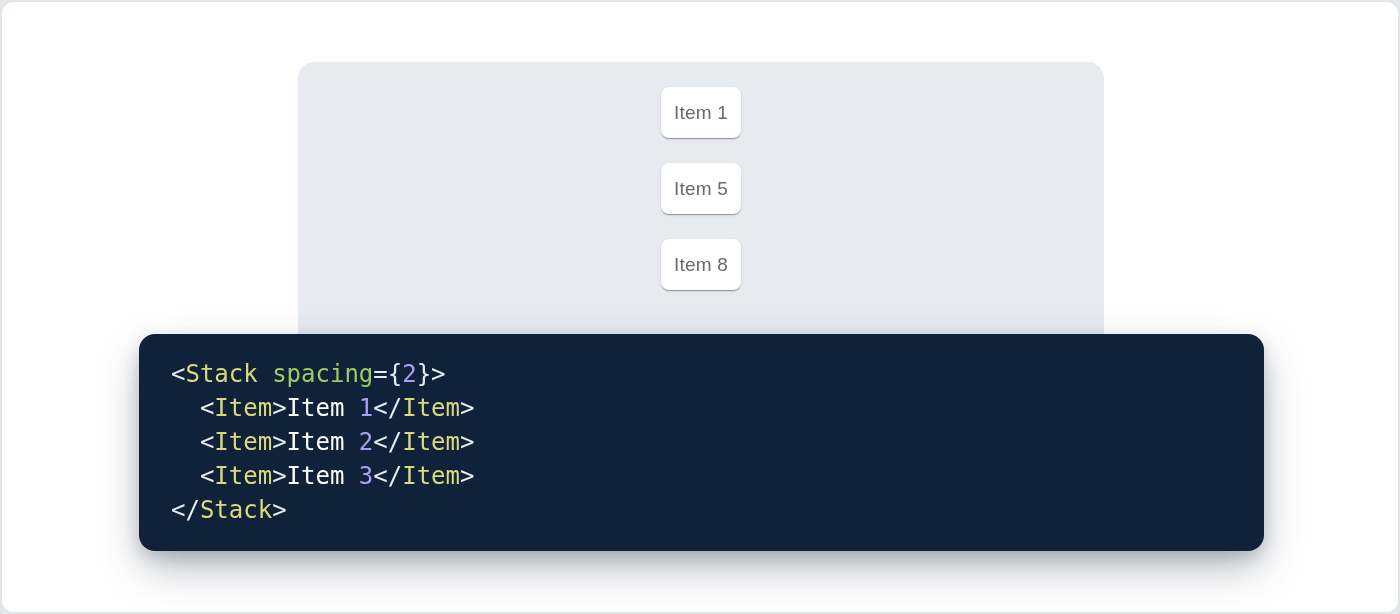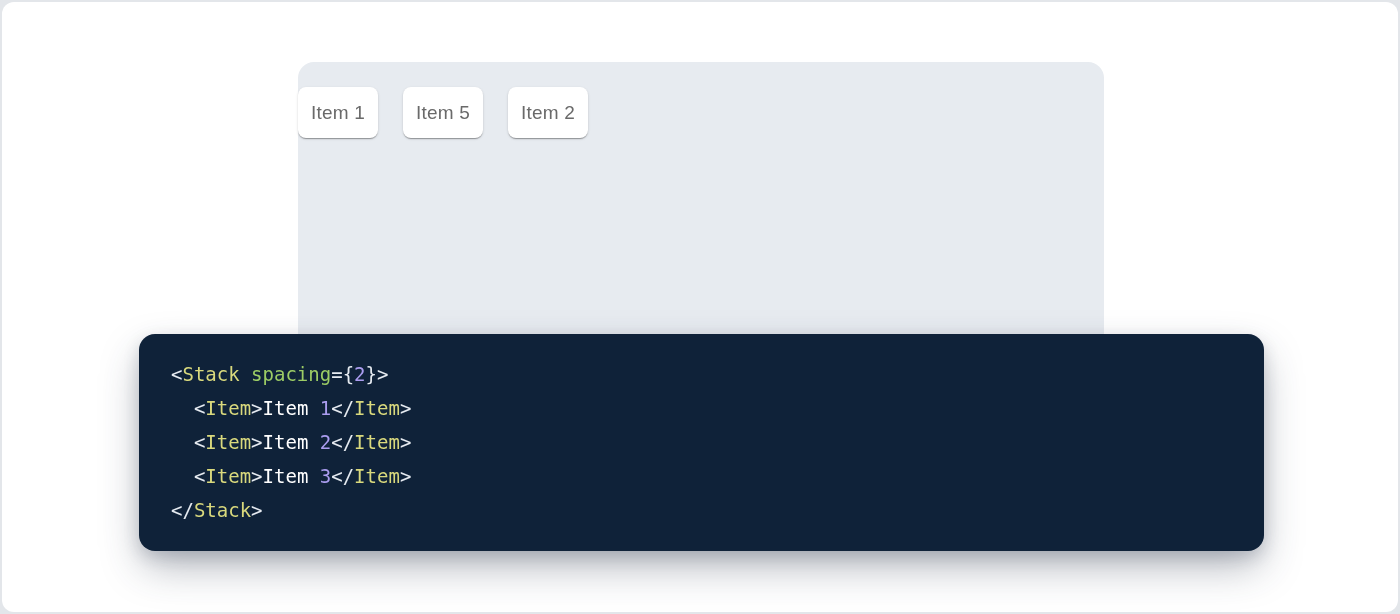--- a/index.html
+++ b/index.html
@@ -20,21 +20,21 @@
   .demo-panel {
     position: absolute;
     left: 296px; top: 60px;
     width: 806px; height: 356px;
     background: var(--demo-panel-bg, #e7ebf0);
     border-radius: 16px;
     z-index: 1;
   }
   .stack {
     display: flex;
-    flex-direction: row;
+    flex-direction: column;
     align-items: center;
     padding-top: 25px;
     gap: 25px;
   }
   .item {
     height: 51px;
     min-width: 56px;
     padding: 0 12px;
     display: flex;
     align-items: center;
@@ -54,39 +54,39 @@
     width: 1125px; height: 217px;
     box-sizing: border-box;
     margin: 0;
     background: var(--code-bg, #0f2239);
     border-radius: 16px;
     z-index: 2;
     padding: 23px 24px 16px 32px;
     box-shadow: 0 18px 42px -4px rgba(45,55,75,0.38),
                 0 6px 16px rgba(45,55,75,0.18);
     font-family: "DejaVu Sans Mono", "Liberation Mono", monospace;
-    font-size: 19px;
+    font-size: 24px;
     line-height: 34px;
     overflow: hidden;
   }
   .code-line { white-space: pre; }
   .tok-punct { color: var(--token-punctuation, #e6ebf1); }
   .tok-tag   { color: var(--token-tag, #d9d97d); }
   .tok-attr  { color: var(--token-attr-name, #9ccc65); }
   .tok-num   { color: var(--token-number, #ab9df0); }
   .tok-plain { color: var(--token-plain, #ffffff); }
 </style>
 </head>
 <body>
 
 <div class="page">
 
   <div class="demo-panel">
     <div class="stack">
       <div class="item">Item 1</div>
       <div class="item">Item 5</div>
-      <div class="item">Item 2</div>
+      <div class="item">Item 8</div>
     </div>
   </div>
 
   <pre class="code-block"><code><div class="code-line"><span class="tok-punct">&lt;</span><span class="tok-tag">Stack</span><span class="tok-plain"> </span><span class="tok-attr">spacing</span><span class="tok-punct">={</span><span class="tok-num">2</span><span class="tok-punct">}&gt;</span></div><div class="code-line"><span class="tok-plain">  </span><span class="tok-punct">&lt;</span><span class="tok-tag">Item</span><span class="tok-punct">&gt;</span><span class="tok-plain">Item </span><span class="tok-num">1</span><span class="tok-punct">&lt;/</span><span class="tok-tag">Item</span><span class="tok-punct">&gt;</span></div><div class="code-line"><span class="tok-plain">  </span><span class="tok-punct">&lt;</span><span class="tok-tag">Item</span><span class="tok-punct">&gt;</span><span class="tok-plain">Item </span><span class="tok-num">2</span><span class="tok-punct">&lt;/</span><span class="tok-tag">Item</span><span class="tok-punct">&gt;</span></div><div class="code-line"><span class="tok-plain">  </span><span class="tok-punct">&lt;</span><span class="tok-tag">Item</span><span class="tok-punct">&gt;</span><span class="tok-plain">Item </span><span class="tok-num">3</span><span class="tok-punct">&lt;/</span><span class="tok-tag">Item</span><span class="tok-punct">&gt;</span></div><div class="code-line"><span class="tok-punct">&lt;/</span><span class="tok-tag">Stack</span><span class="tok-punct">&gt;</span></div></code></pre>
 
 </div>
 
 </body></html>

